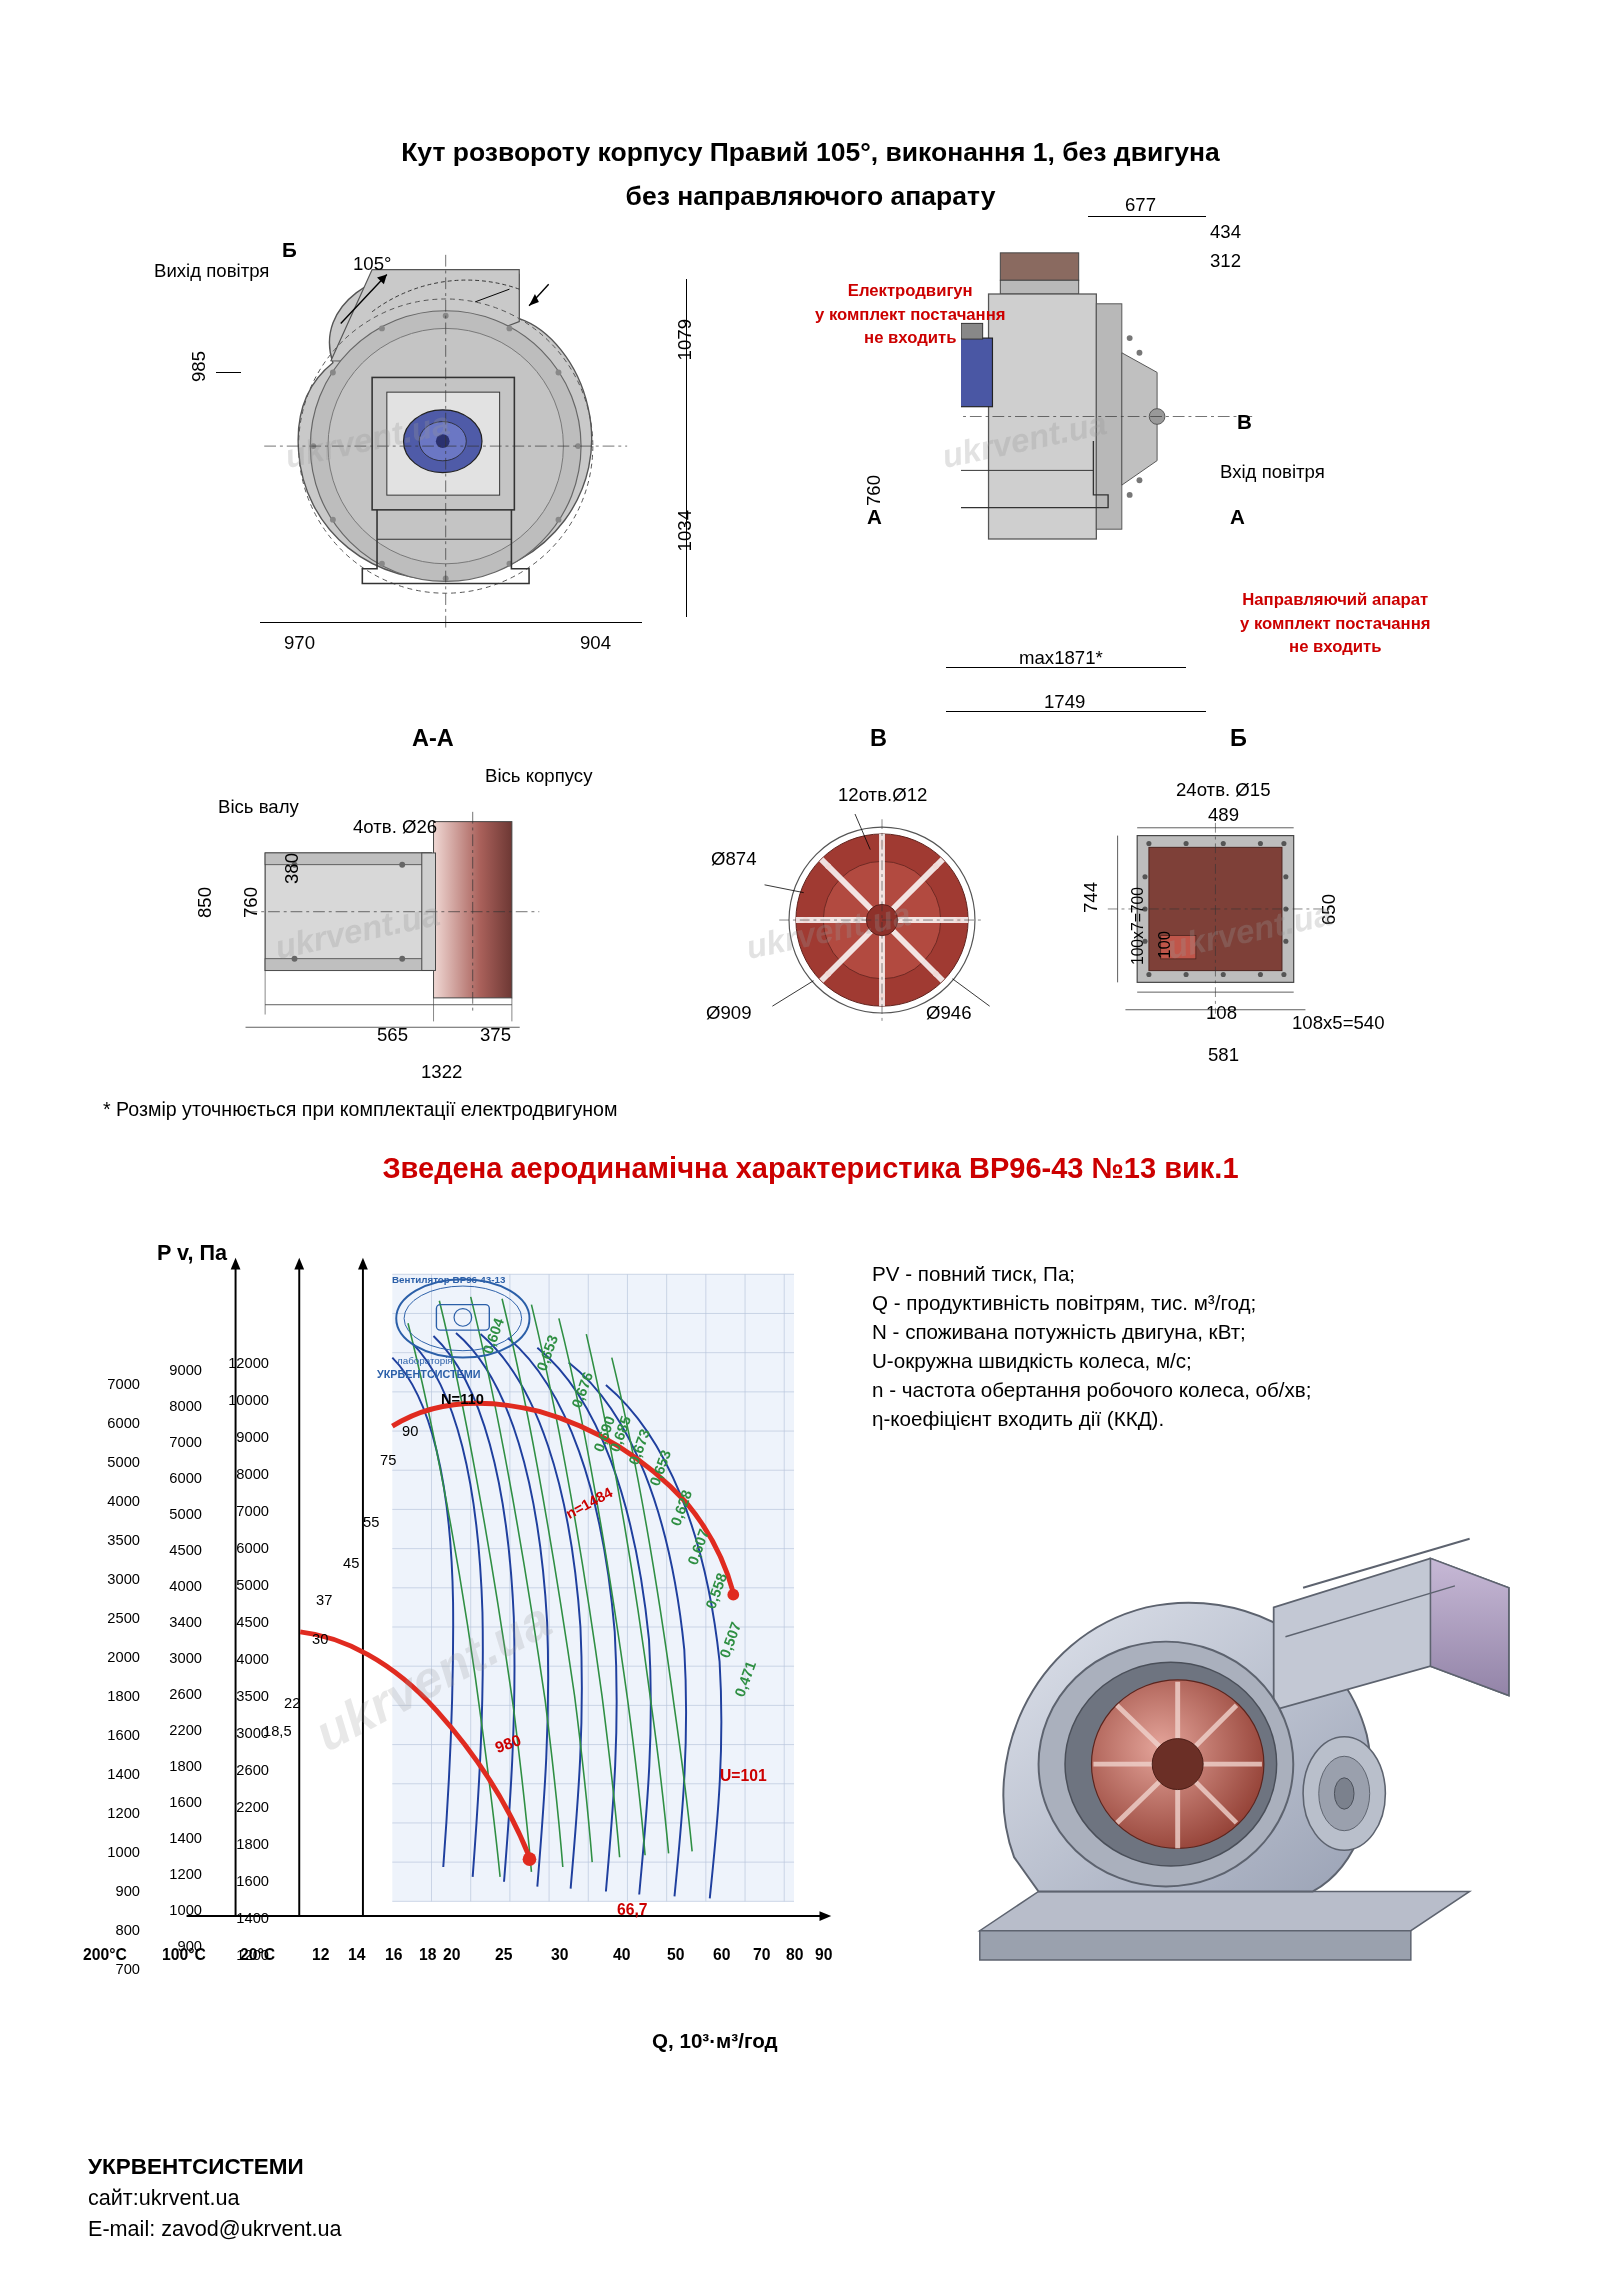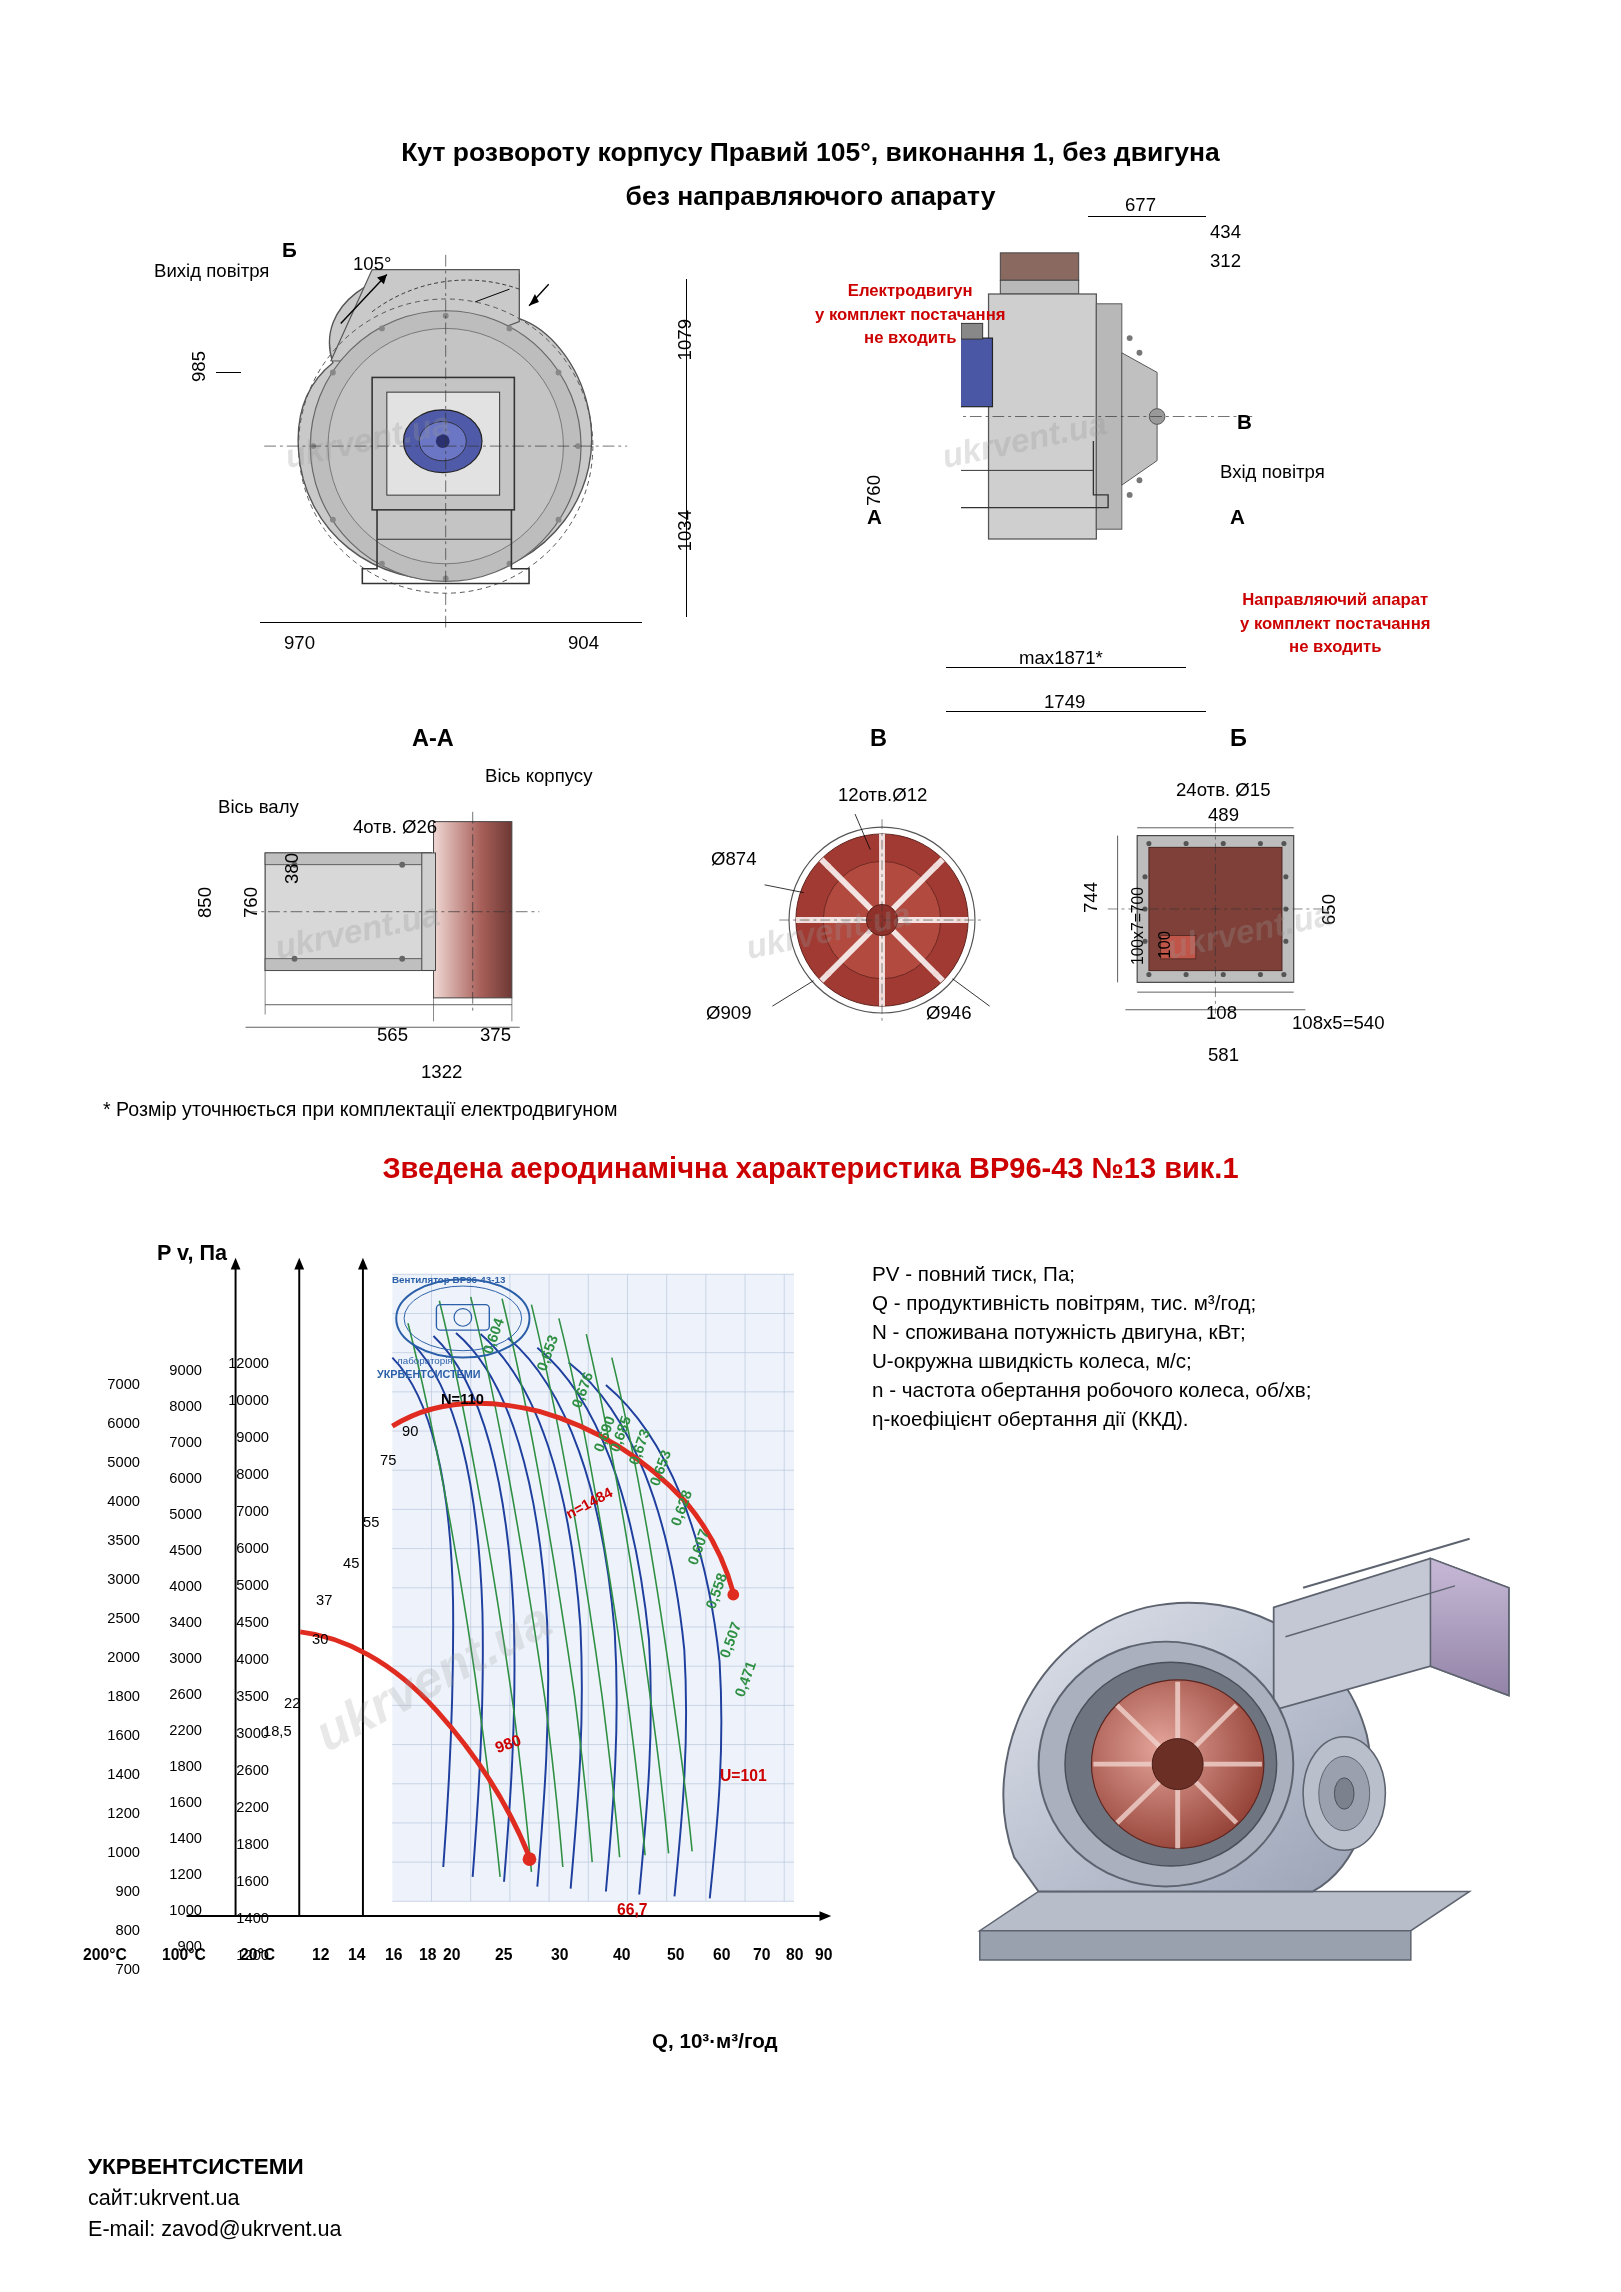--- a/index.html
+++ b/index.html
@@ -125,21 +125,21 @@
     </svg>
   </div>
   <div class="abs lbl" style="left:154px;top:260px;">Вихід повітря</div>
   <div class="abs lbl-b" style="left:282px;top:238px;">Б</div>
   <div class="abs lbl" style="left:353px;top:253px;">105°</div>
 
   <div class="abs lbl vert" style="left:188px;top:351px;">985</div>
   <div class="abs lbl vert" style="left:674px;top:319px;">1079</div>
   <div class="abs lbl vert" style="left:674px;top:510px;">1034</div>
   <div class="abs lbl" style="left:284px;top:632px;">970</div>
-  <div class="abs lbl" style="left:568px;top:632px;">904</div>
+  <div class="abs lbl" style="left:580px;top:632px;">904</div>
   <div class="abs line vline" style="left:686px;top:279px;height:338px;"></div>
   <div class="abs line hline" style="left:260px;top:622px;width:382px;"></div>
   <div class="abs line hline" style="left:216px;top:372px;width:24.5px;"></div>
 
   <div class="abs" style="left:961px;top:245px;width:353px;height:392px;">
     <svg width="353" height="392" viewBox="0 0 360 400">
 
       <rect x="40" y="8" width="80" height="28" fill="#8a6a60" stroke="#444" stroke-width="1"></rect>
       <rect x="40" y="36" width="80" height="14" fill="#b9b9b9" stroke="#444" stroke-width="1"></rect>
 
@@ -325,21 +325,21 @@
   <div class="abs note">* Розмір уточнюється при комплектації електродвигуном</div>
 
   <div class="abs chart-title">Зведена аеродинамічна характеристика ВР96-43 №13 вик.1</div>
 
   <div class="abs legend">
     <div>PV - повний тиск, Па;</div>
     <div>Q - продуктивність повітрям, тис. м³/год;</div>
     <div>N - споживана потужність двигуна, кВт;</div>
     <div>U-окружна швидкість колеса, м/с;</div>
     <div>n - частота обертання робочого колеса, об/хв;</div>
-    <div>η-коефіцієнт обертання дії (ККД).</div>
+    <div>η-коефіцієнт входить дії (ККД).</div>
   </div>
 
   <div class="abs" style="left:98px;top:1240px;width:765px;height:774px;">
     <svg width="765" height="774" viewBox="0 0 780 790">
 
       <rect x="300" y="35" width="410" height="640" fill="#eef3fb" stroke="none"></rect>
 
       <g stroke="#b9c6dc" stroke-width="0.7">
         <line x1="300" y1="35" x2="710" y2="35"></line>
         <line x1="300" y1="75" x2="710" y2="75"></line>

